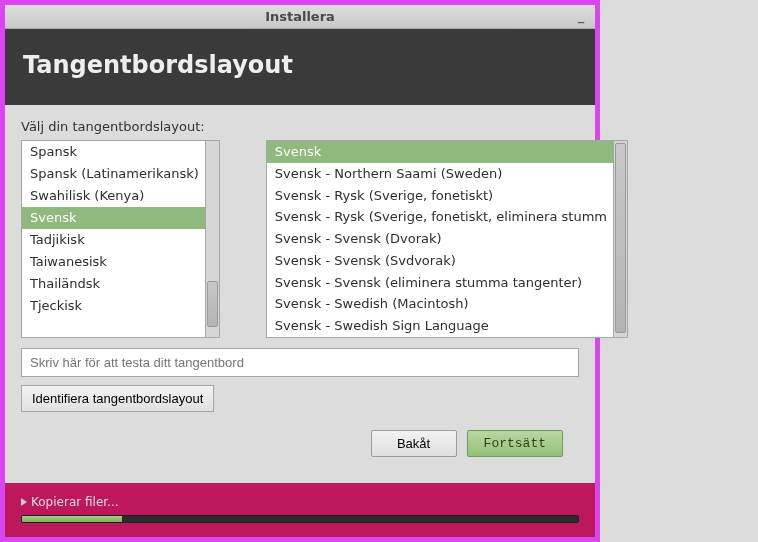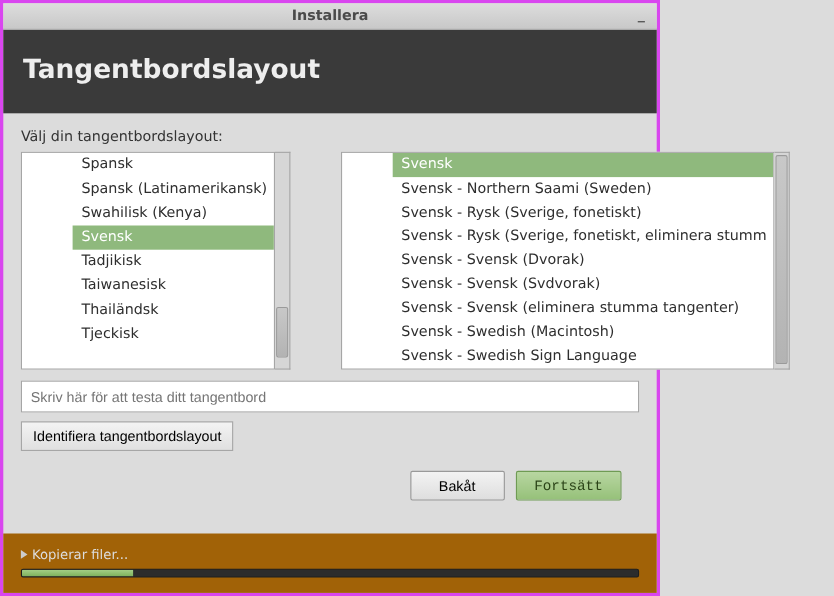--- a/index.html
+++ b/index.html
@@ -8,21 +8,21 @@
   font-size: 13px;
   background: #dcdcdc;
   width: 758px;
   height: 542px;
   overflow: hidden;
   color: #2e2e2e;
 }
 .window {
   width: 600px;
   height: 542px;
-  border: 3px solid #d946ef;
+  border: 5px solid #d946ef;
   background: #dcdcdc;
   display: flex;
   flex-direction: column;
 }
 .titlebar {
   height: 24px;
   background: linear-gradient(#dddddd, #c8c8c8);
   border-bottom: 1px solid #aaa;
   display: flex;
   align-items: center;
@@ -83,21 +83,20 @@
   flex-direction: column;
 }
 .list-item {
   padding: 3px 6px 3px 8px;
   white-space: nowrap;
   overflow: hidden;
   text-overflow: clip;
   font-size: 13px;
   line-height: 16px;
   cursor: pointer;
-  margin-left: 46px;
 }
 .list-item.selected {
   background: #8fb97d;
   color: #fff;
 }
 .scroll {
   width: 14px;
   background: #d6d6d6;
   border: 1px solid #a6a6a6;
   border-left: none;
@@ -150,21 +149,21 @@
   border-radius: 2px;
 }
 .btn.primary {
   background: linear-gradient(#b8d6a1,#96c17a);
   border-color: #6f9b54;
   color: #2b4418;
   font-family: Liberation Mono, monospace;
 }
 
 .footer {
-  background: #a16207;
+  background: #be185d;
   color: #ddd;
   padding: 12px 16px 14px 16px;
 }
 .footer-row {
   display: flex;
   align-items: center;
   gap: 4px;
   font-size: 12px;
   margin-bottom: 6px;
 }

